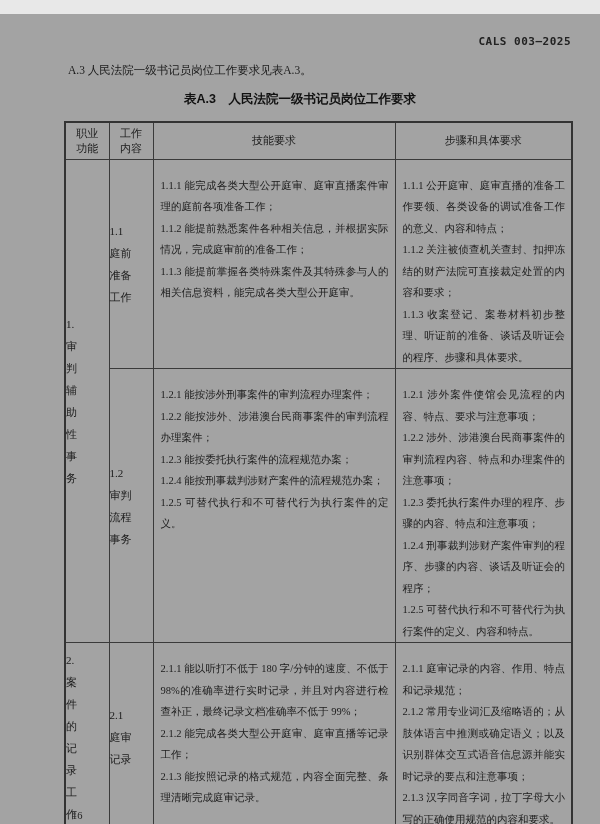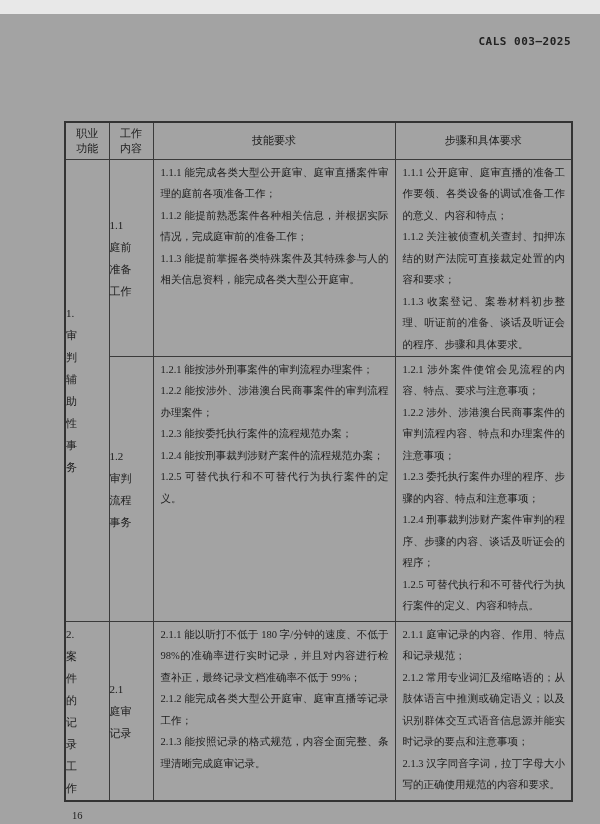--- a/index.html
+++ b/index.html
@@ -36,40 +36,42 @@
   .req-table tr.r3 { height:180px; }
   .req-table th {
     font-size:11px; text-align:center; vertical-align:middle;
     white-space:pre-line; line-height:15px;
   }
   td.func, td.work {
     font-size:11px; text-align:left; vertical-align:middle;
     white-space:pre-line; line-height:22px;
   }
   td.req {
-    vertical-align:top; padding:2px 6px 0 7px;
+    vertical-align:top; padding:15px 6px 0 7px;
     font-size:10.5px;
   }
   td.req p {
     margin:0; line-height:21.5px;
     text-align:justify; text-align-last:left;
     word-break:break-all;
   }
   .page-num {
     position:absolute; top:796px; left:72px; font-size:10.5px; color:#222;
   }
 </style>
 </head>
 <body>
 
 <div class="page">
 
   <div class="doc-code">CALS 003—2025</div>
 
+  <div class="intro">A.3 人民法院一级书记员岗位工作要求见表A.3。</div>
 
+  <div class="title">表A.3　人民法院一级书记员岗位工作要求</div>
 
   <table class="req-table">
     <colgroup>
       <col style="width:44px">
         <col style="width:44px">
         <col style="width:242px">
         <col style="width:177px">
     </colgroup>
     <tbody>
         <tr class="hrow">

